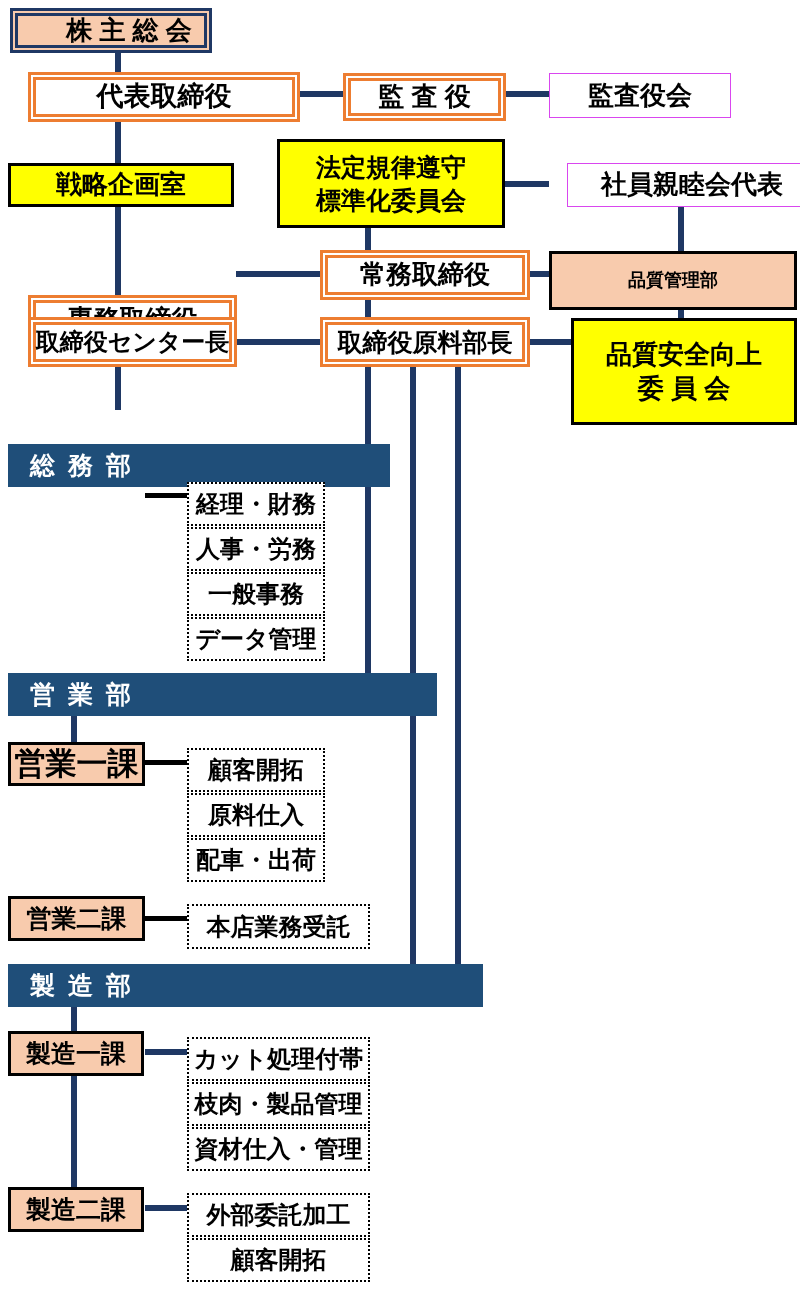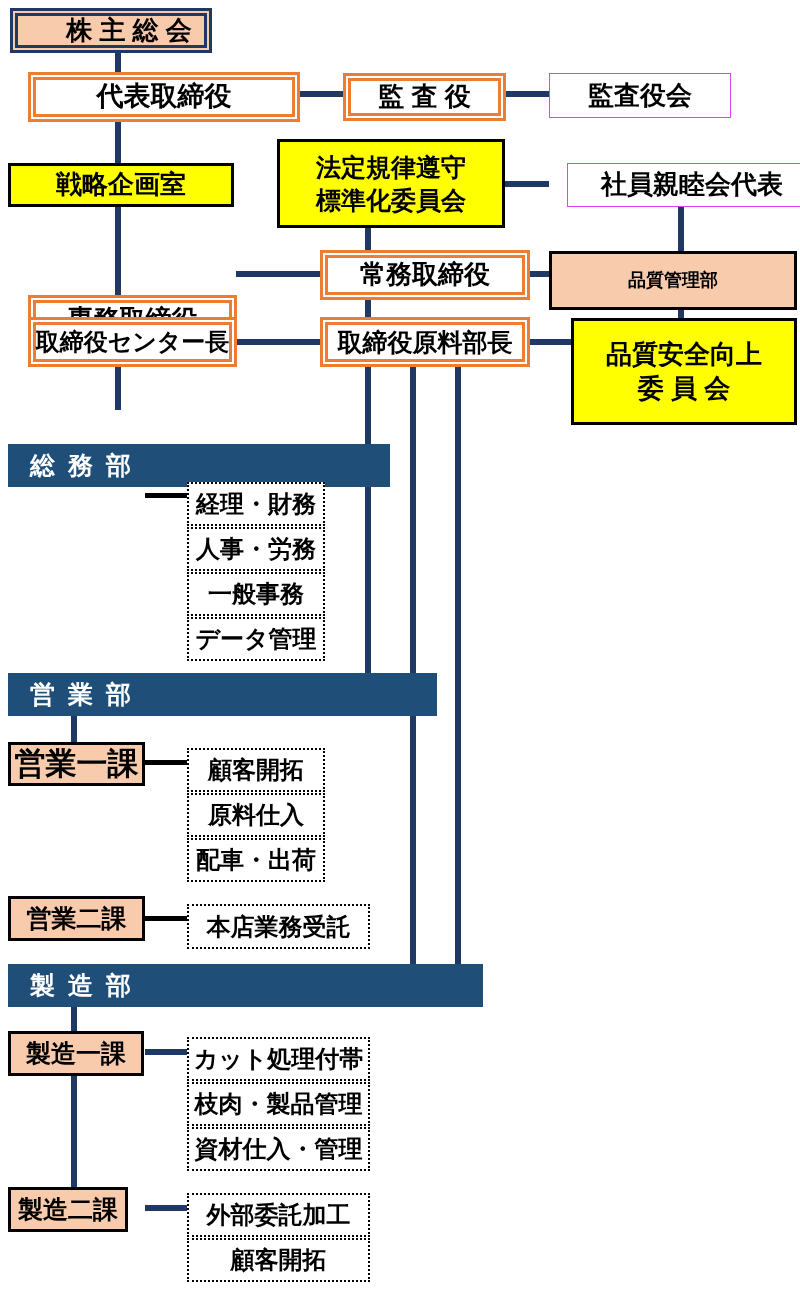--- a/index.html
+++ b/index.html
@@ -102,19 +102,19 @@
     <div class="duty" style="height:45px;">本店業務受託</div>
   </div>
 
   <div class="bar" style="left:8px;top:964px;width:475px;height:43px;">製 造 部</div>
   <div class="box peach" style="left:8px;top:1031px;width:136px;height:45px;font-size:25px;">製造一課</div>
   <div class="dutycol" style="left:187px;top:1029px;width:183px;">
     <div class="duty" style="height:44px;">カット処理付帯</div>
     <div class="duty" style="height:44px;">枝肉・製品管理</div>
     <div class="duty" style="height:44px;">資材仕入・管理</div>
   </div>
-  <div class="box peach" style="left:8px;top:1187px;width:120px;height:45px;font-size:25px;">製造二課</div>
+  <div class="box peach" style="left:8px;top:1187px;width:136px;height:45px;font-size:25px;">製造二課</div>
   <div class="dutycol" style="left:187px;top:1185px;width:183px;">
     <div class="duty" style="height:44px;">外部委託加工</div>
     <div class="duty" style="height:44px;">顧客開拓</div>
   </div>
 
 </div>
 
 </body></html>

